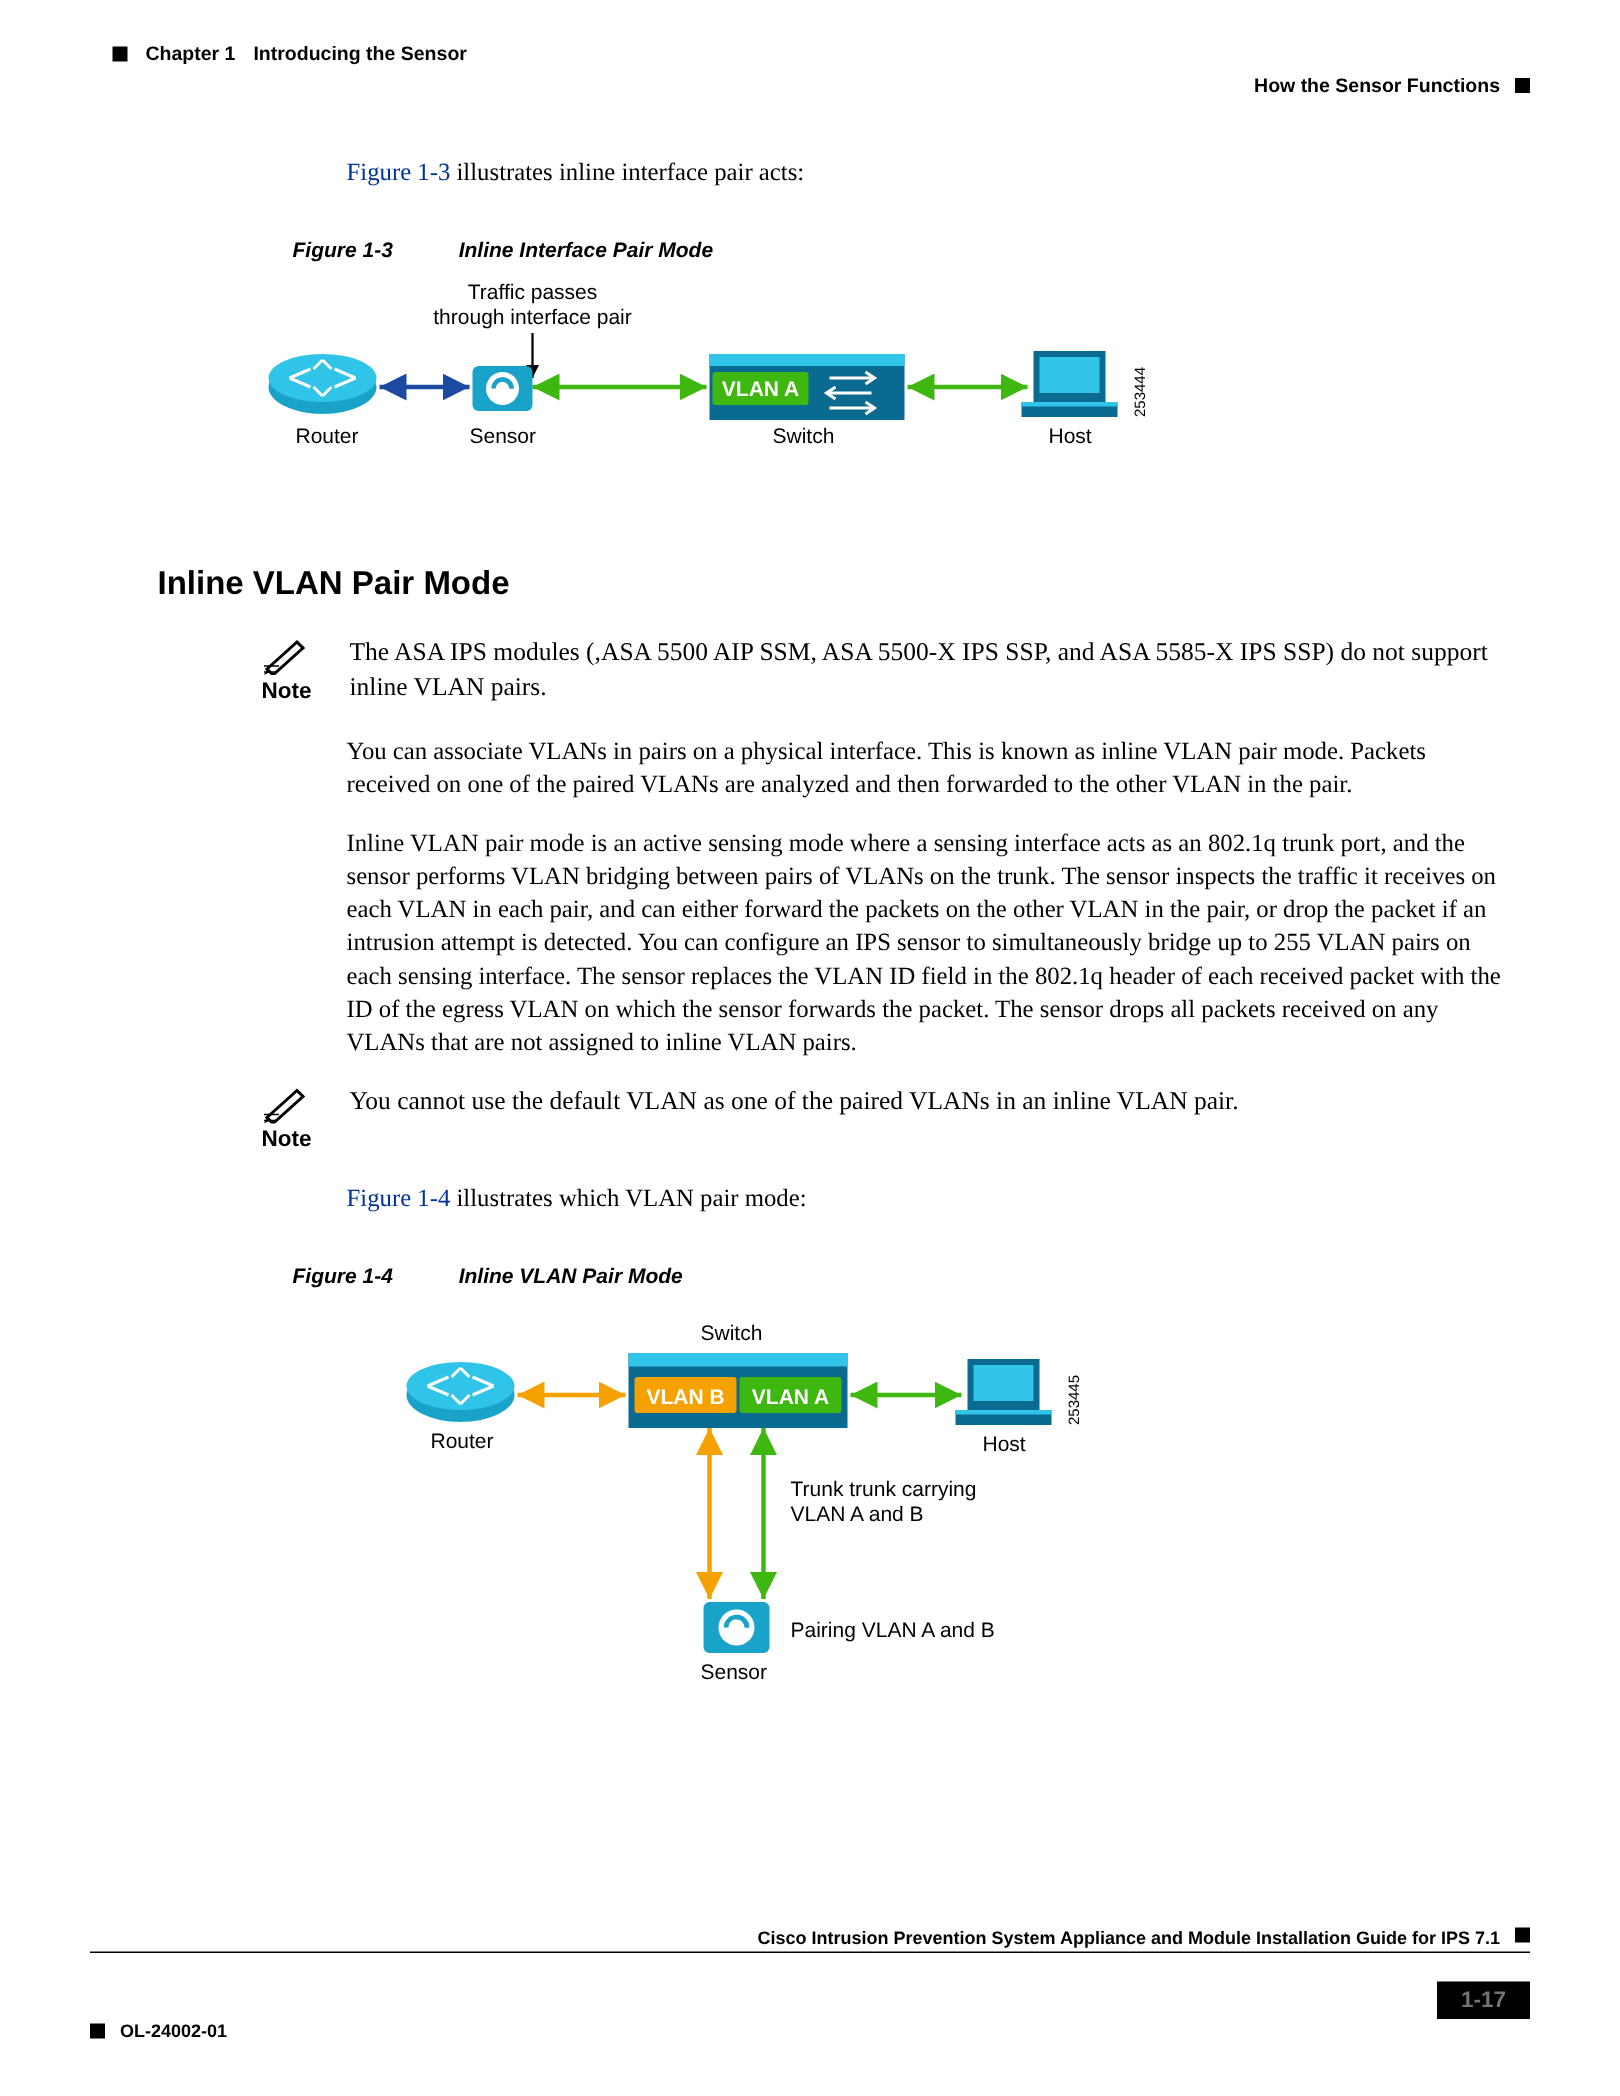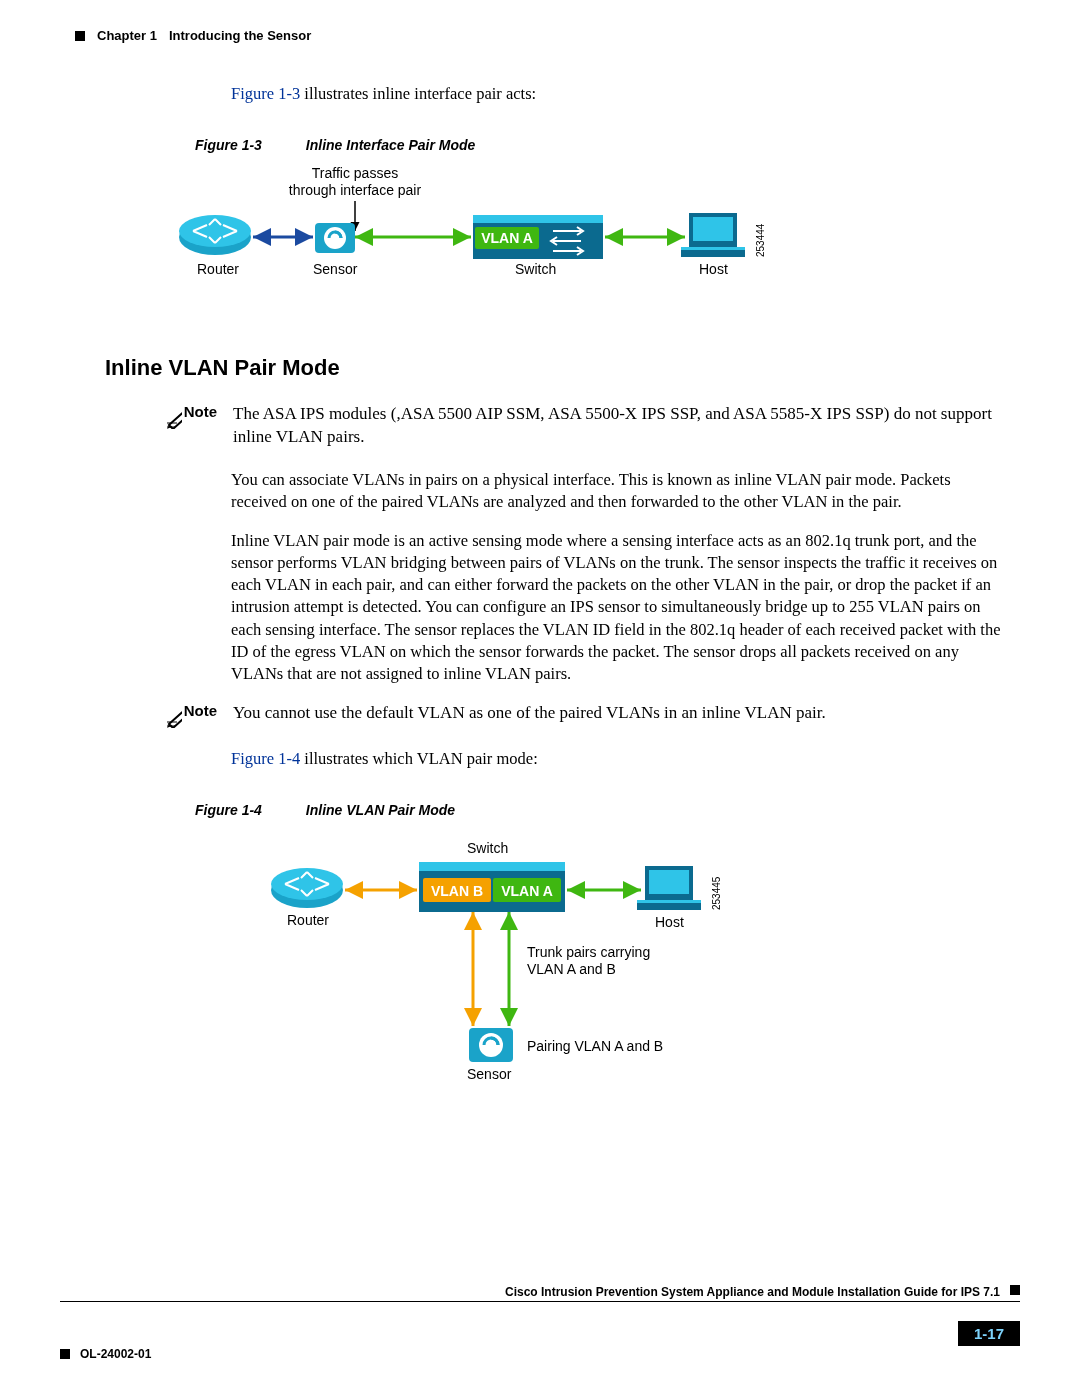--- a/index.html
+++ b/index.html
@@ -68,22 +68,22 @@
   }
   .note-row {
     display: flex;
     align-items: flex-start;
     gap: 16px;
     margin: 0 0 20px 60px;
   }
   .note-row .icon-col {
     width: 52px;
     display: flex;
-    flex-direction: row;
-    align-items: flex-start;
+    flex-direction: column;
+    align-items: center;
     gap: 2px;
   }
   .note-label {
     font-family: Arial, Helvetica, sans-serif;
     font-size: 15px;
     font-weight: bold;
   }
   .note-text {
     flex: 1;
     font-size: 17px;
@@ -119,21 +119,21 @@
     font-family: Arial, Helvetica, sans-serif;
     font-size: 12px;
     font-weight: bold;
     display: flex;
     align-items: center;
     gap: 10px;
     margin-top: 41px;
   }
   .page-num {
     background: #000;
-    color: #7dd3fc;
+    color: #737373;
     font-family: Arial, Helvetica, sans-serif;
     font-weight: bold;
     font-size: 15px;
     padding: 4px 16px;
   }
   .footer hr {
     border: none;
     border-top: 1px solid #000;
     margin: 2px 0;
   }
@@ -177,20 +177,24 @@
 </head>
 <body>
 
 <div class="page">
 
   <div class="header">
     <div class="header-top">
       <span class="sq"></span>
       <span>Chapter 1</span>
       <span>Introducing the Sensor</span>
+    </div>
+    <div class="header-bot">
+      <span>How the Sensor Functions</span>
+      <span class="sq"></span>
     </div>
   </div>
 
   <div class="content">
 
     <div class="body-indent">
       <p class="para">
         <span class="figref">Figure 1-3</span><span> illustrates inline interface pair acts:</span>
       </p>
     </div>
@@ -372,21 +376,21 @@
           <circle cx="226" cy="215" r="12" fill="#fff"></circle>
           <path d="M219,215 a7,7 0 1 1 14,0" stroke="#1aa3c9" stroke-width="3" fill="none"></path>
           <path d="M226,208 a7,7 0 0 1 7,7" stroke="#1aa3c9" stroke-width="3" fill="none"></path>
         </g>
       </svg>
 
       <div class="lbl" style="top:10px;left:202px;">Switch</div>
       <div class="lbl" style="top:82px;left:22px;">Router</div>
       <div class="lbl" style="top:84px;left:390px;">Host</div>
       <div class="lbl" style="top:114px;left:262px;line-height:1.25;">
-        <span>Trunk pairs carrying</span><br><span>VLAN A and B</span>
+        <span>Trunk trunk carrying</span><br><span>VLAN A and B</span>
       </div>
       <div class="lbl" style="top:208px;left:262px;">Pairing VLAN A and B</div>
       <div class="lbl" style="top:236px;left:202px;">Sensor</div>
       <div class="imgnum" style="top:80px;left:446px;">253445</div>
     </div>
 
   </div>
 
   <div class="footer">
     <div class="footer-top">

